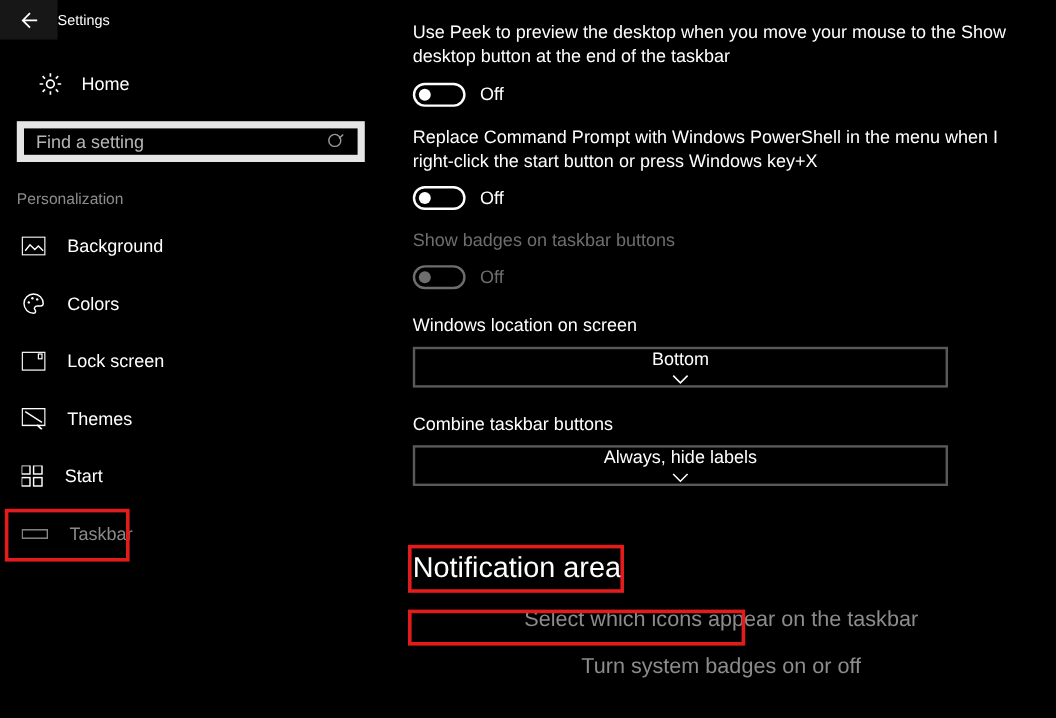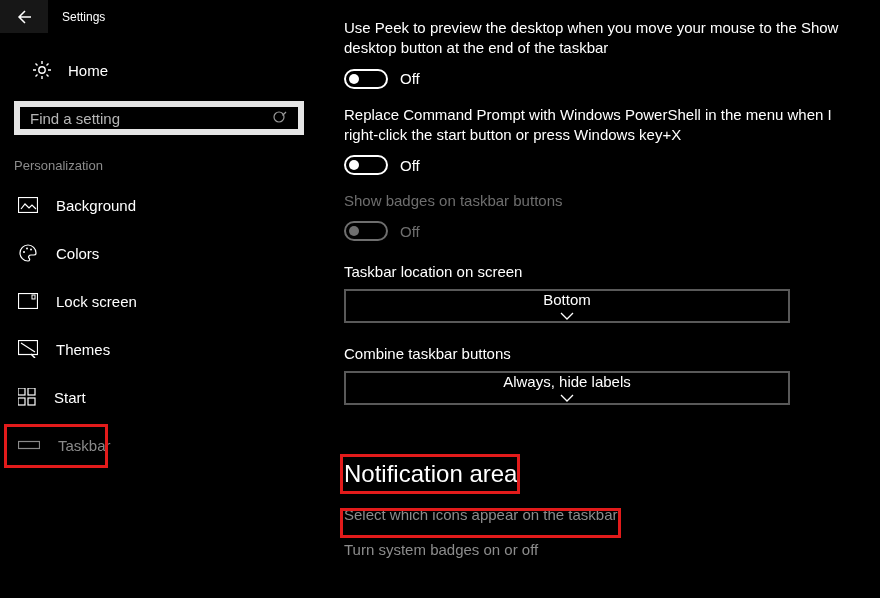--- a/index.html
+++ b/index.html
@@ -20,21 +20,20 @@
   }
   .back-btn {
     width: 48px;
     height: 33px;
     background: #171717;
     display: flex;
     align-items: center;
     justify-content: center;
   }
   .app-title {
-    margin-left: 14px;
     font-size: 12px;
   }
   .columns {
     display: flex;
     position: absolute;
     top: 33px;
     left: 0;
     right: 0;
     bottom: 0;
   }
@@ -134,22 +133,23 @@
     padding: 0 10px;
     flex-direction: column;
   }
   .section-heading {
     font-size: 24px;
     font-weight: 400;
     margin-top: 55px;
   }
   .link-row {
     color: #8c8c8c;
-    font-size: 15px;
+    font-size: 18px;
     margin-top: 18px;
+    text-align: center;
   }
   .link-row + .link-row { margin-top: 18px; }
   svg { display: block; }
 </style>
 </head>
 <body>
 
 <div class="topbar">
   <div class="back-btn">
     <svg width="18" height="18" viewBox="0 0 18 18">
@@ -247,21 +247,21 @@
       </div>
 
       <div class="opt-text dim">Show badges on taskbar buttons</div>
       <div class="toggle-row dim">
         <div class="toggle dim">
             <div class="knob"></div>
           </div>
         <span>Off</span>
       </div>
 
-      <div class="field-label">Taskbar location on screen</div>
+      <div class="field-label">Windows location on screen</div>
       <div class="dropdown">
         <span>Bottom</span>
         <svg width="14" height="10" viewBox="0 0 14 10">
             <path d="M1 2 L7 8 L13 2" fill="none" stroke="#fff" stroke-width="1.3"></path>
           </svg>
       </div>
 
       <div class="field-label">Combine taskbar buttons</div>
       <div class="dropdown">
         <span>Always, hide labels</span>

